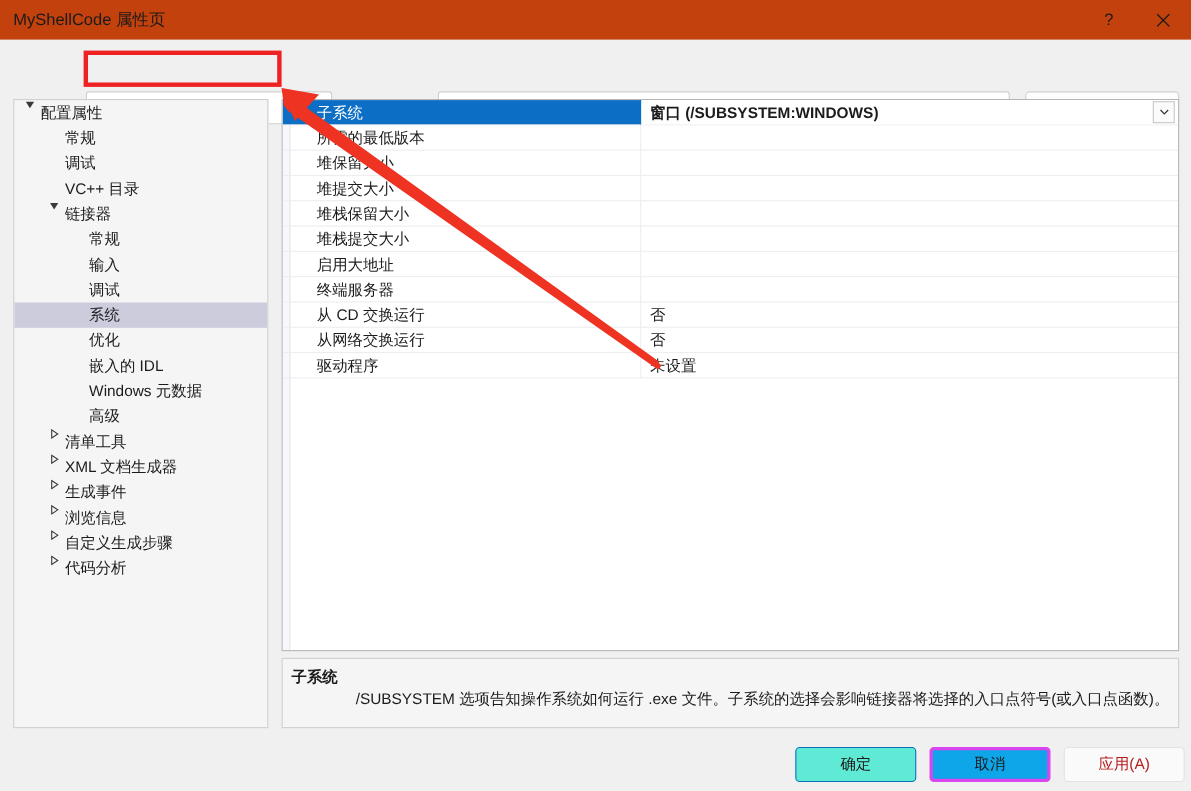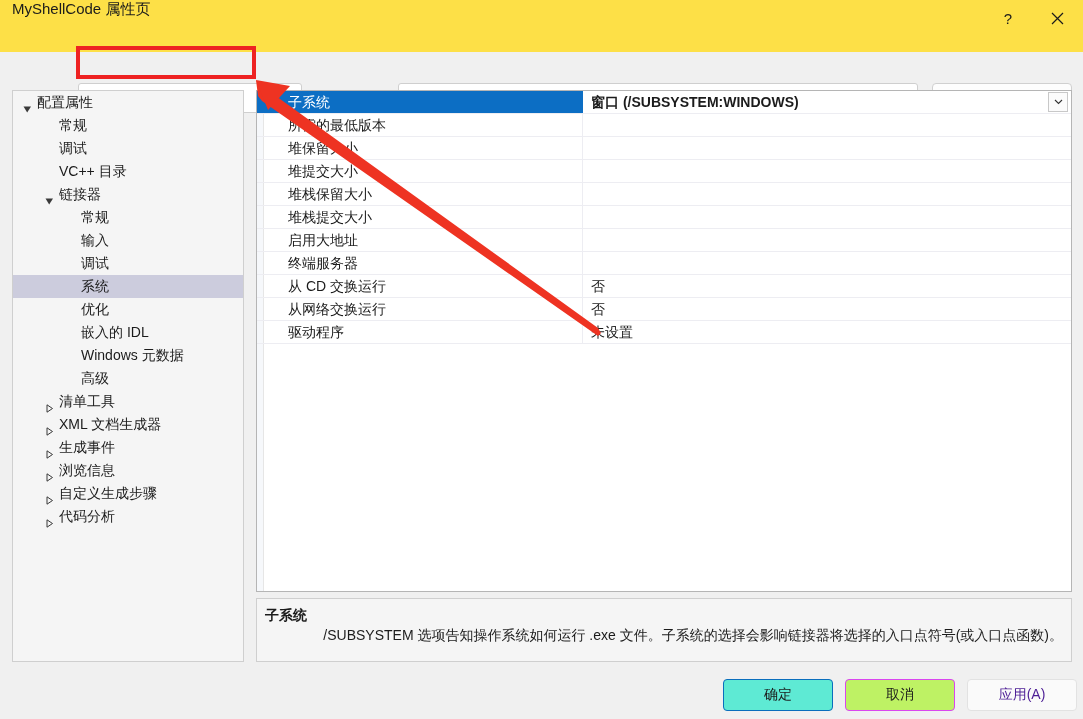--- a/index.html
+++ b/index.html
@@ -15,24 +15,24 @@
     color: #1b1b1b;
     overflow: hidden;
     position: relative;
     -webkit-font-smoothing: antialiased;
   }
 
   
   .titlebar {
     position: absolute;
     left: 0; top: 0;
-    width: 1083px; height: 52px;
-    background: #fde047;
-    display: flex;
-    align-items: flex-start;
+    width: 1083px; height: 36px;
+    background: #c2410c;
+    display: flex;
+    align-items: center;
   }
   .title-text {
     margin-left: 12px;
     font-size: 15px;
     color: #1b1b1b;
     white-space: nowrap;
   }
   .titlebar-buttons {
     margin-left: auto;
     display: flex;
@@ -121,21 +121,21 @@
     overflow: hidden;
   }
   .tree-item {
     position: relative;
     height: 23px;
     line-height: 23px;
     font-size: 14px;
     color: #1b1b1b;
     white-space: nowrap;
     display: flex;
-    align-items: flex-end;
+    align-items: flex-start;
     cursor: default;
   }
   .tree-item.selected { background: #ccccdd; }
   .tw {
     width: 16px;
     display: inline-flex;
     align-items: center;
     justify-content: center;
     flex: 0 0 16px;
   }
@@ -241,38 +241,38 @@
   }
 
   
   .btn-footer {
     position: absolute;
     top: 679px;
     height: 32px;
     width: 110px;
     border-radius: 4px;
     box-sizing: border-box;
-    background: #bef264;
-    border: 1px solid #d946ef;
+    background: #0ea5e9;
+    border: 3px solid #d946ef;
     font-size: 14px;
     color: #1b1b1b;
     display: flex;
     align-items: center;
     justify-content: center;
     cursor: default;
   }
   .btn-ok {
     left: 723px;
     border: 1px solid #0a6ebd;
     background: #5eead4;
   }
   .btn-cancel { left: 845px; }
   .btn-apply {
     left: 967px;
-    color: #4c1d95;
+    color: #b91c1c;
     border: 1px solid #e2e2e2;
     background: #fafafa;
   }
 
   
   .annot {
     position: absolute;
     left: 0; top: 0;
     width: 1083px; height: 719px;
     pointer-events: none;

